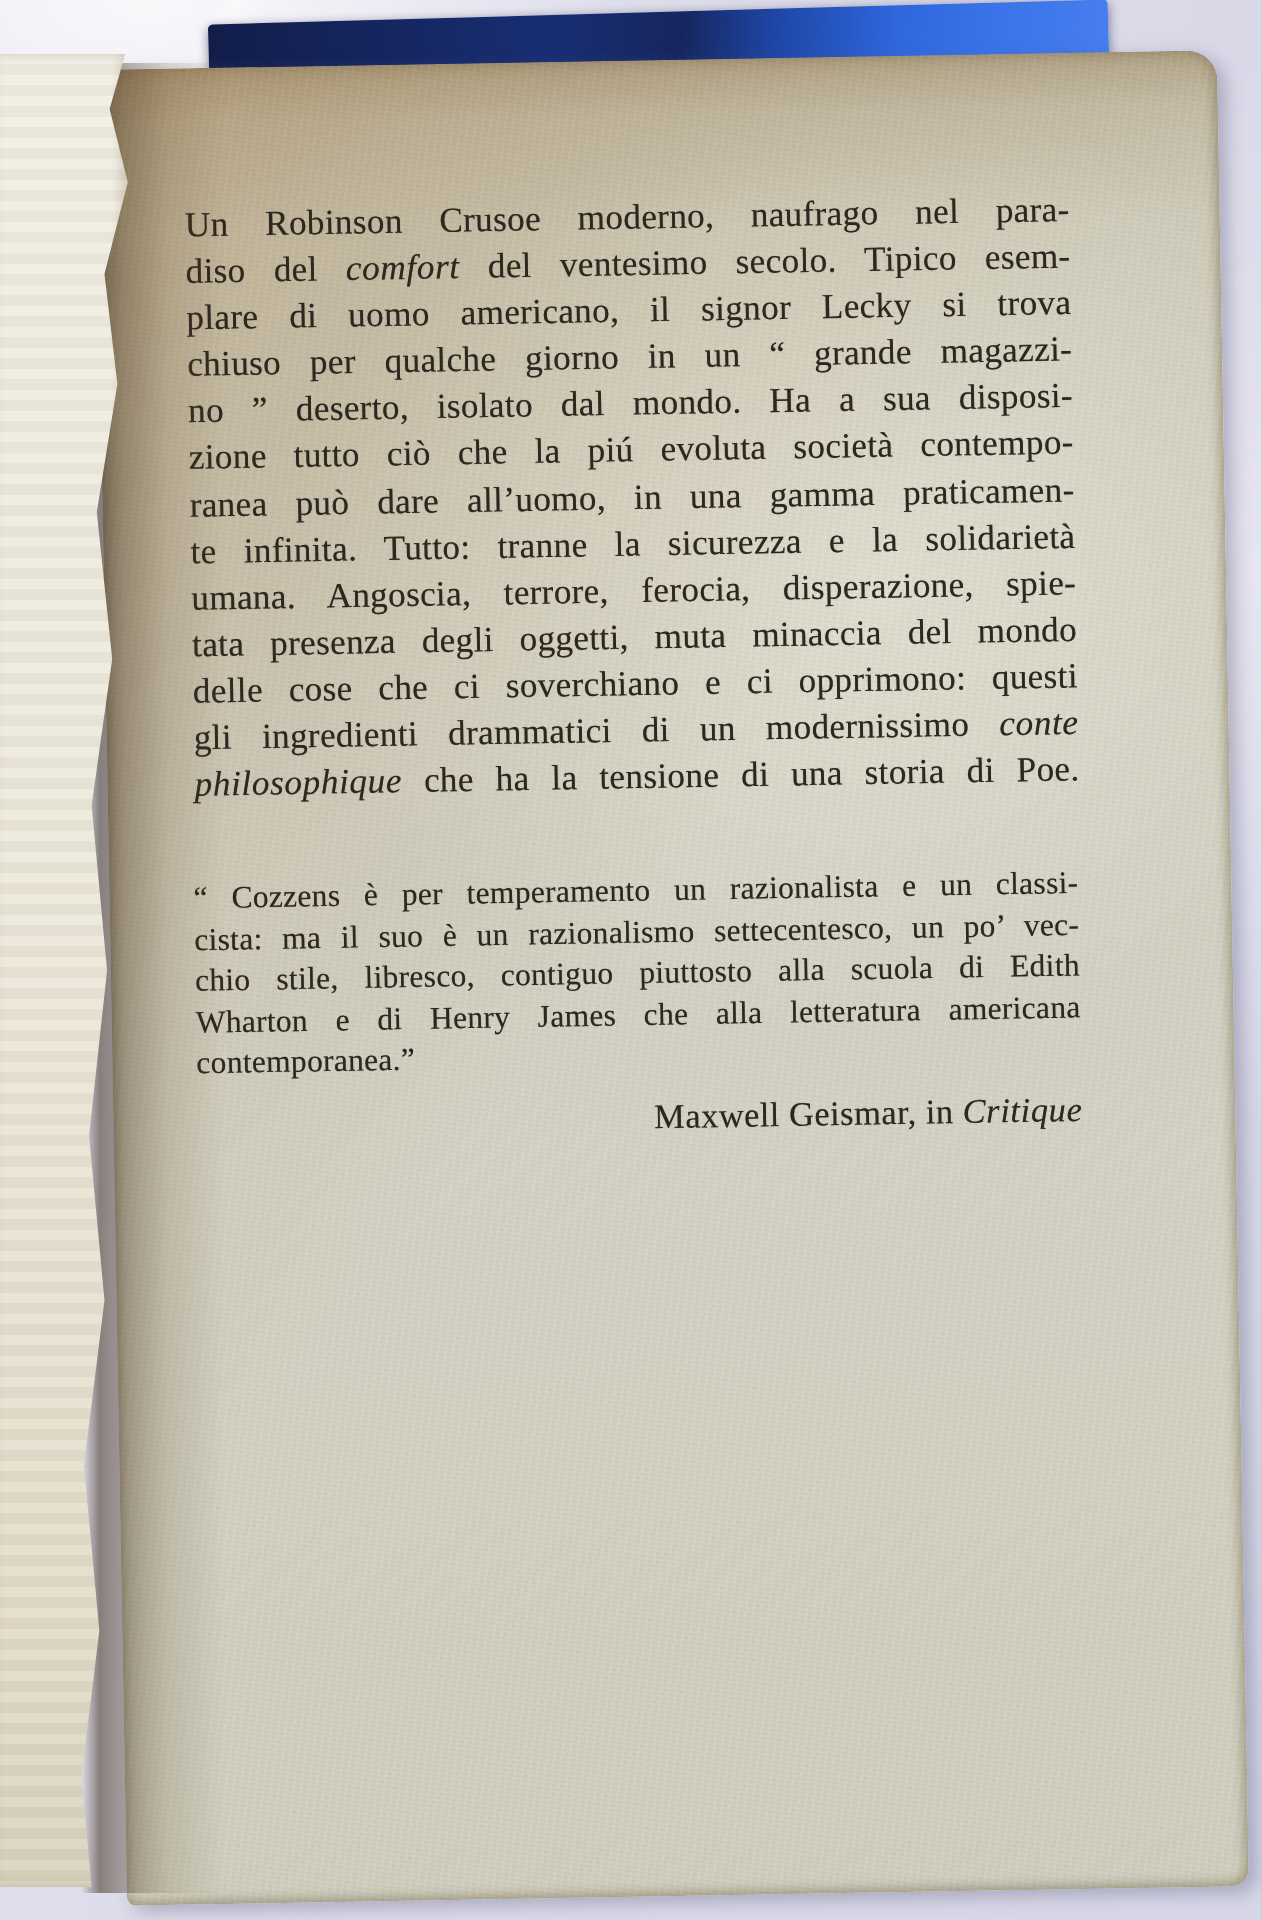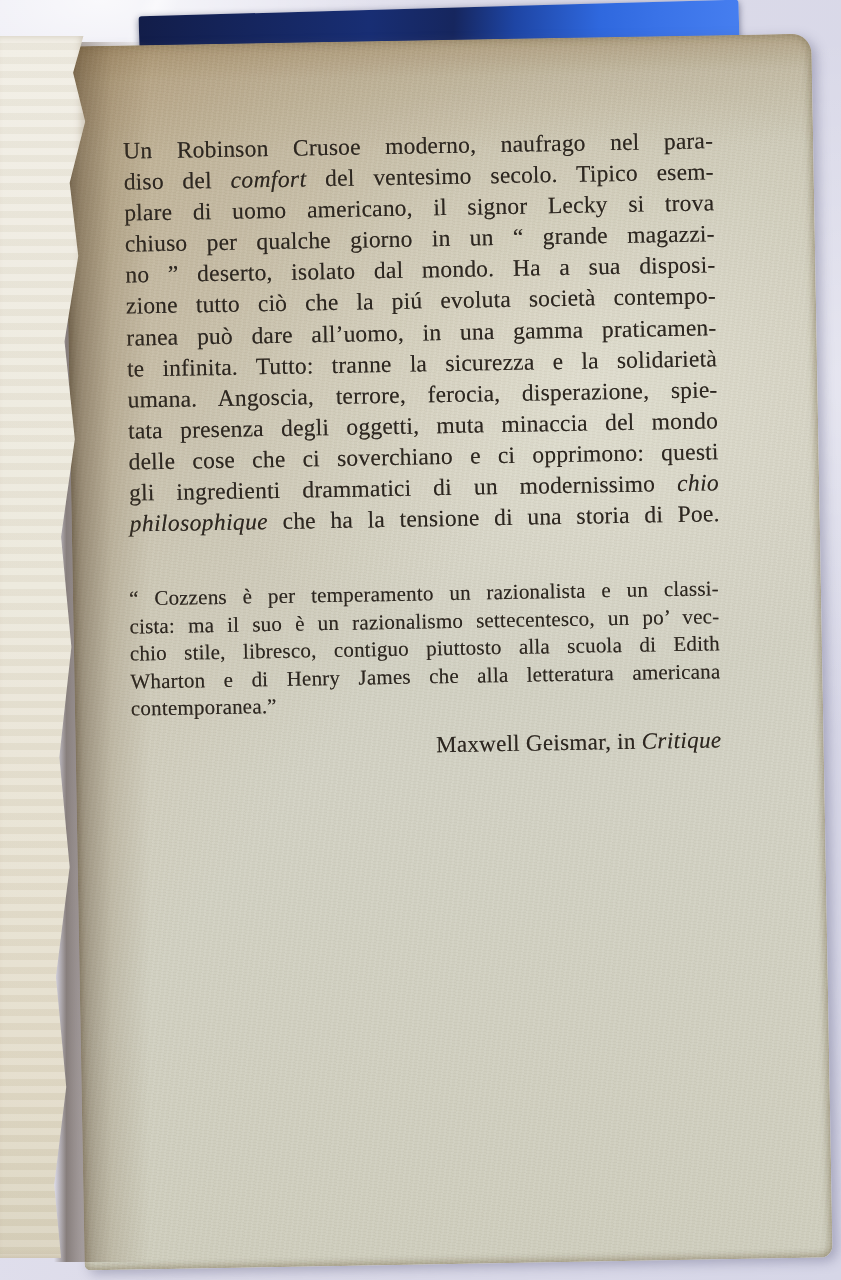--- a/index.html
+++ b/index.html
@@ -83,21 +83,21 @@
         <div class="line"><span>diso del </span><i>comfort</i><span> del ventesimo secolo. Tipico esem-</span></div>
         <div class="line"><span>plare di uomo americano, il signor Lecky si trova</span></div>
         <div class="line"><span>chiuso per qualche giorno in un “ grande magazzi-</span></div>
         <div class="line"><span>no ” deserto, isolato dal mondo. Ha a sua disposi-</span></div>
         <div class="line"><span>zione tutto ciò che la piú evoluta società contempo-</span></div>
         <div class="line"><span>ranea può dare all’uomo, in una gamma praticamen-</span></div>
         <div class="line"><span>te infinita. Tutto: tranne la sicurezza e la solidarietà</span></div>
         <div class="line"><span>umana. Angoscia, terrore, ferocia, disperazione, spie-</span></div>
         <div class="line"><span>tata presenza degli oggetti, muta minaccia del mondo</span></div>
         <div class="line"><span>delle cose che ci soverchiano e ci opprimono: questi</span></div>
-        <div class="line"><span>gli ingredienti drammatici di un modernissimo </span><i>chio</i></div>
+        <div class="line"><span>gli ingredienti drammatici di un modernissimo </span><i>conte</i></div>
         <div class="line"><i>philosophique</i><span> che ha la tensione di una storia di Poe.</span></div>
       </div>
     <div class="quote">
         <div class="line"><span>“ Cozzens è per temperamento un razionalista e un classi-</span></div>
         <div class="line"><span>cista: ma il suo è un razionalismo settecentesco, un po’ vec-</span></div>
         <div class="line"><span>chio stile, libresco, contiguo piuttosto alla scuola di Edith</span></div>
         <div class="line"><span>Wharton e di Henry James che alla letteratura americana</span></div>
         <div class="line"><span>contemporanea.”</span></div>
       </div>
     <div class="attribution"><span>Maxwell Geismar, in </span><i>Critique</i></div>

